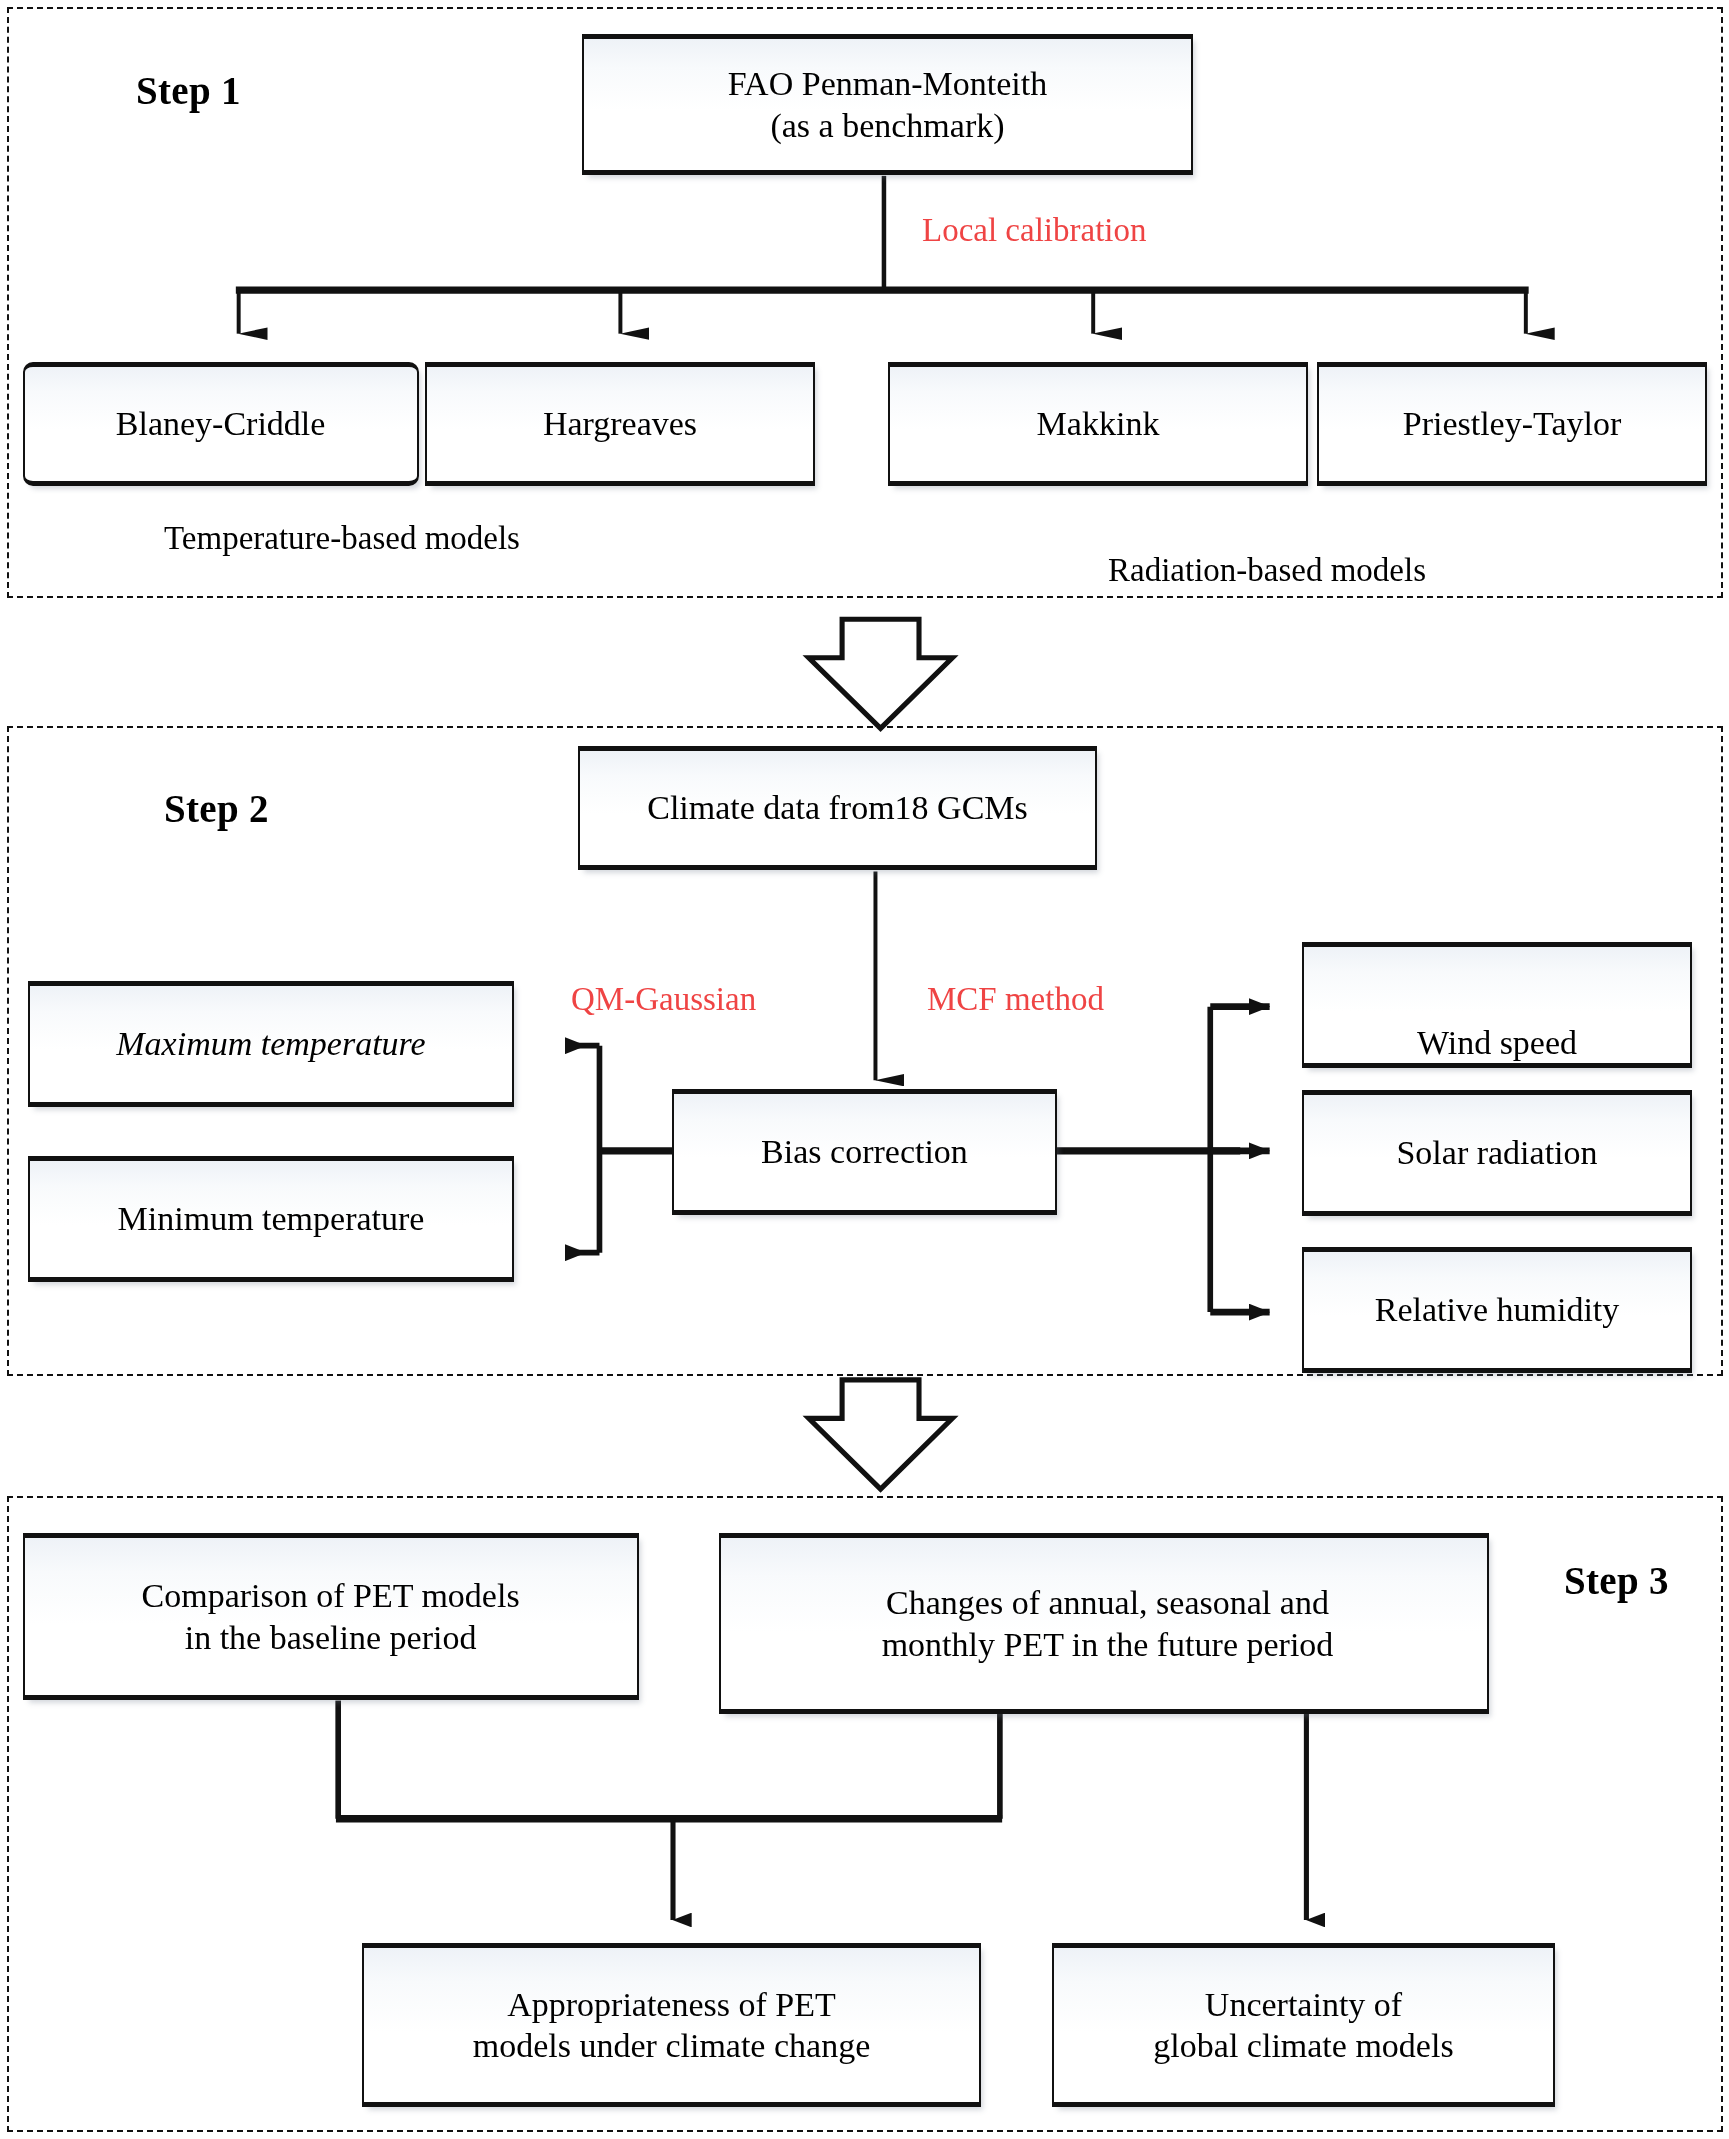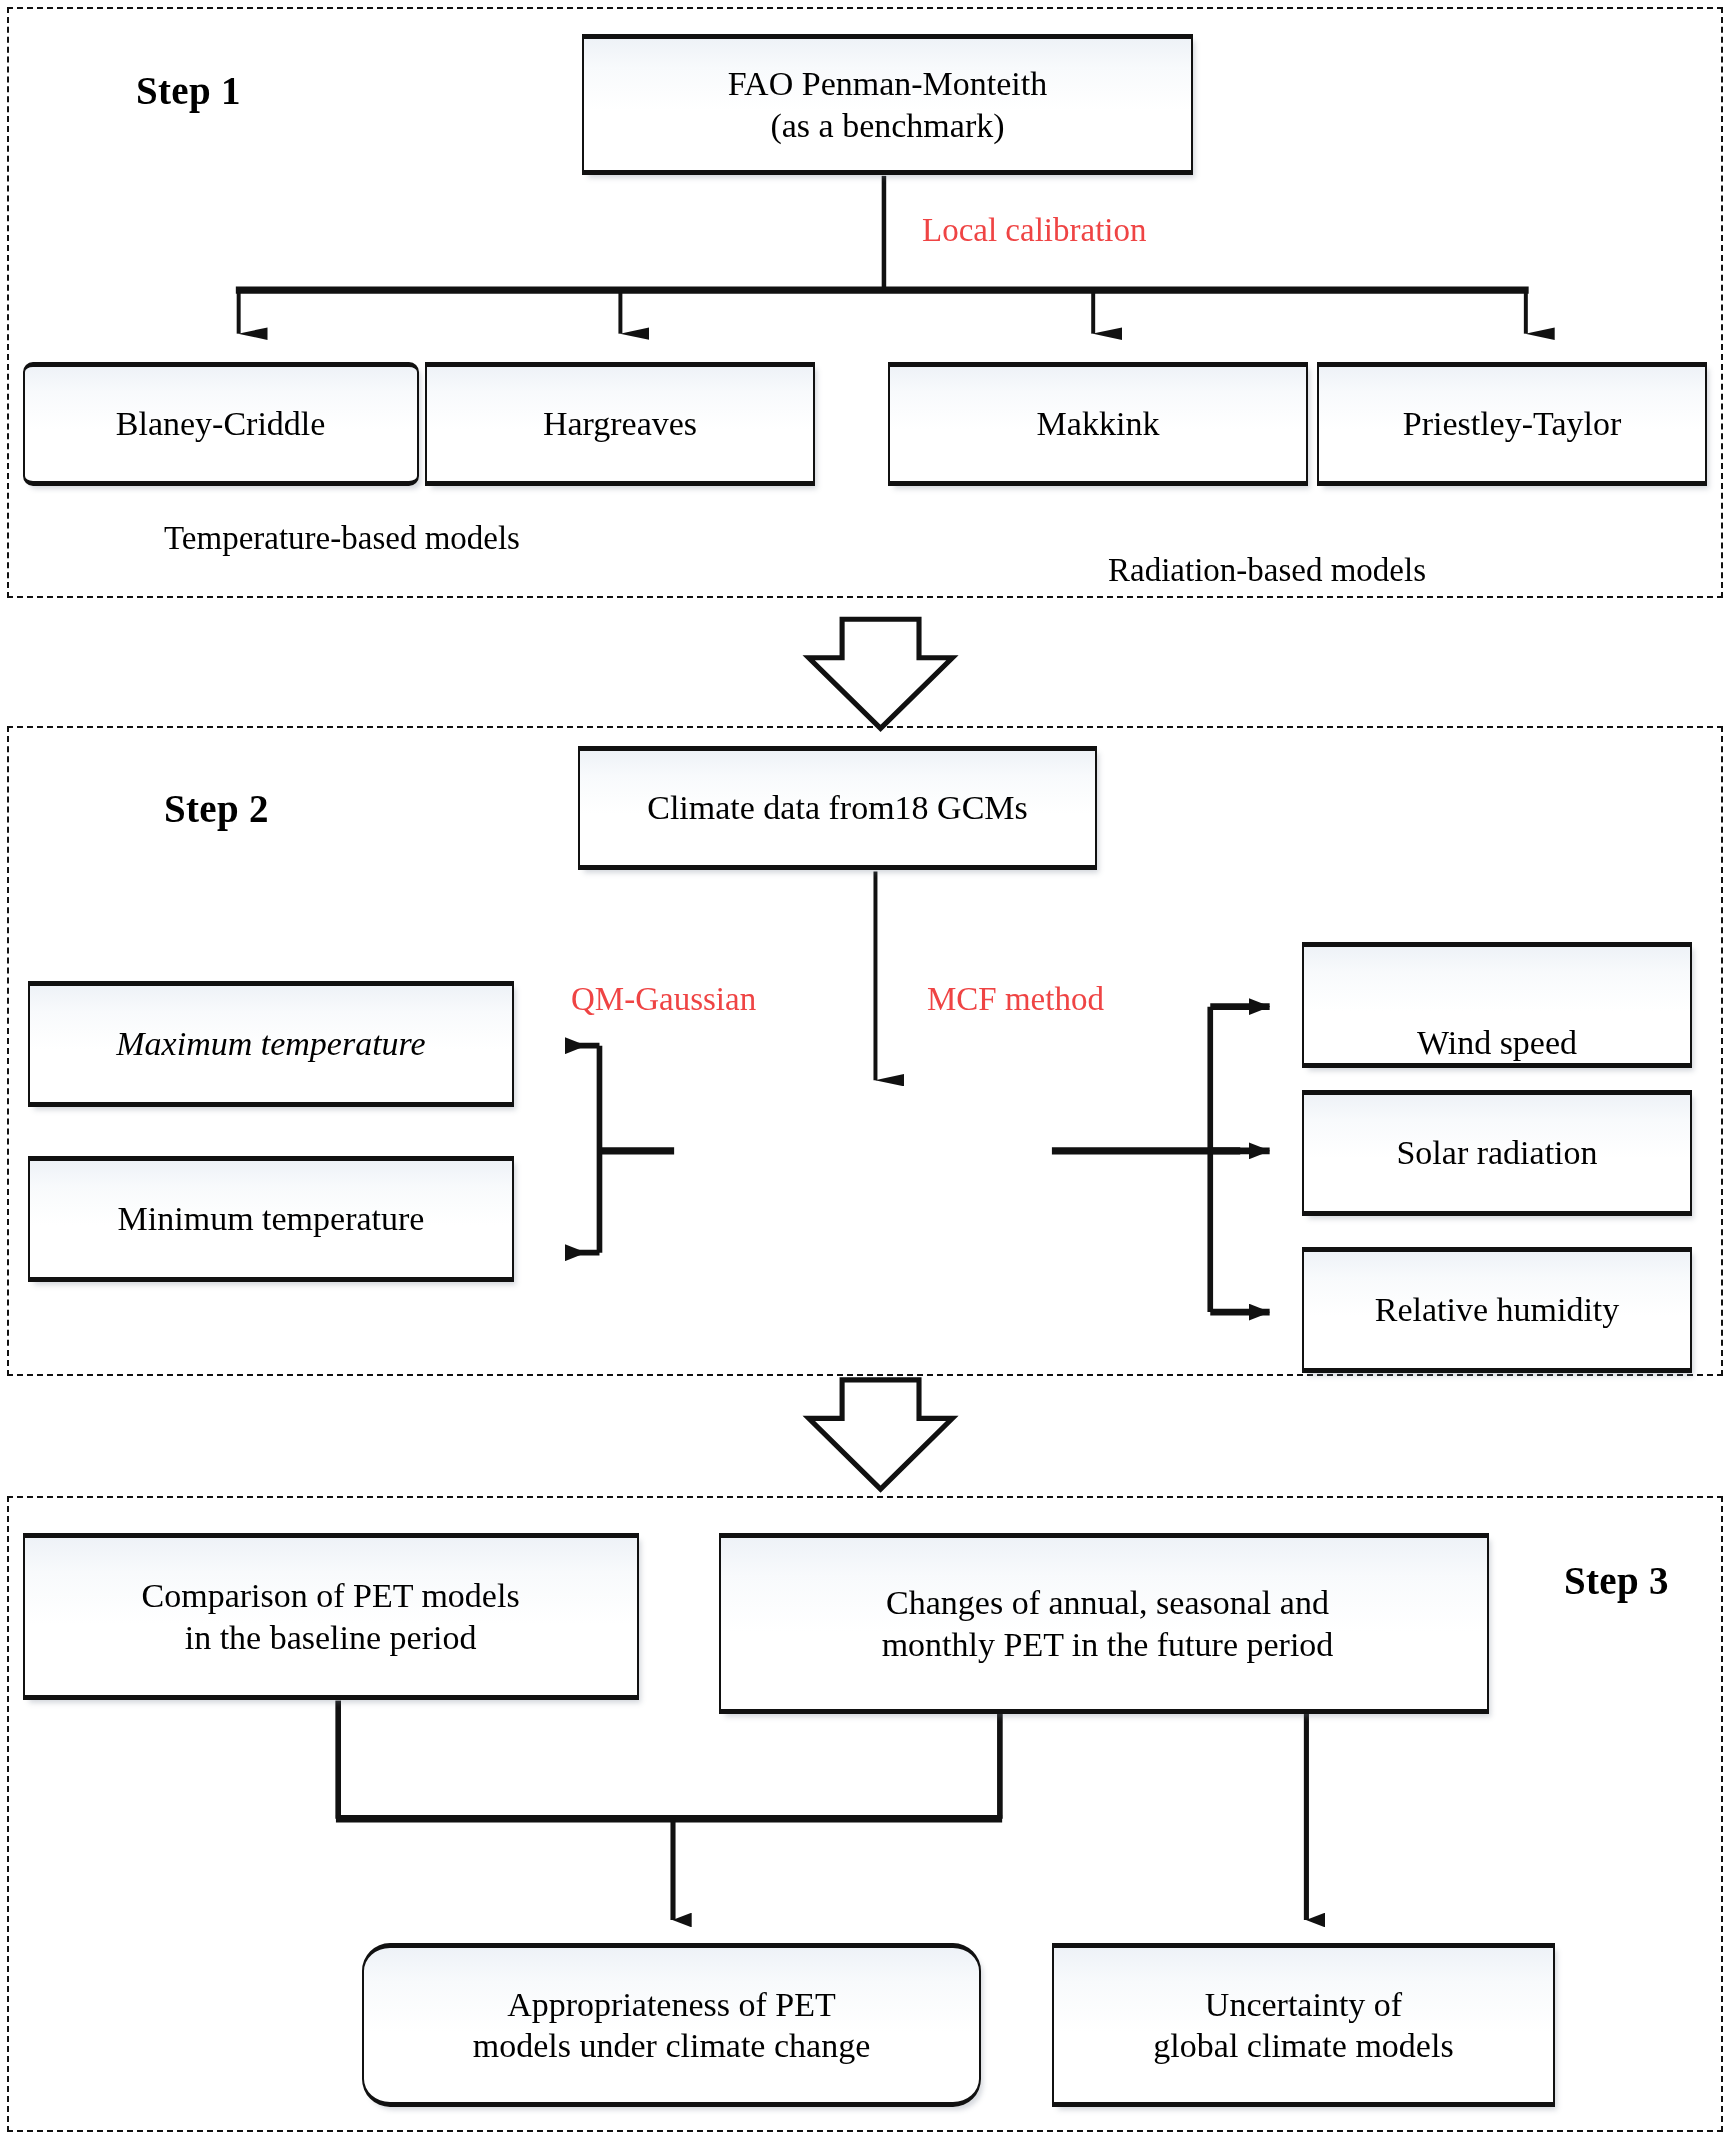--- a/index.html
+++ b/index.html
@@ -149,20 +149,23 @@
   <div class="edge-label" style="left:571px;top:981px;">QM-Gaussian</div>
   <div class="edge-label" style="left:927px;top:981px;">MCF method</div>
 
   <div class="node" style="left:28px;top:981px;width:486px;height:126px;font-style:italic;">
     <span>Maximum temperature</span>
   </div>
   <div class="node" style="left:28px;top:1156px;width:486px;height:126px;">
     <span>Minimum temperature</span>
   </div>
 
+  <div class="node" style="left:672px;top:1089px;width:385px;height:126px;">
+    <span>Bias correction</span>
+  </div>
 
   <div class="node" style="left:1302px;top:942px;width:390px;height:126px;align-items:flex-end;">
     <span>Wind speed</span>
   </div>
   <div class="node" style="left:1302px;top:1090px;width:390px;height:126px;">
     <span>Solar radiation</span>
   </div>
   <div class="node" style="left:1302px;top:1247px;width:390px;height:126px;">
     <span>Relative humidity</span>
   </div>
@@ -174,21 +177,21 @@
   <div class="node" style="left:22.6px;top:1533px;width:616px;height:167px;flex-direction:column;">
     <span>Comparison of PET models</span>
     <span>in the baseline period</span>
   </div>
 
   <div class="node" style="left:719px;top:1533px;width:770px;height:181px;flex-direction:column;padding-left:15px;">
     <span>Changes of annual, seasonal and</span>
     <span>monthly PET in the future period</span>
   </div>
 
-  <div class="node" style="left:362px;top:1943px;width:619px;height:164px;flex-direction:column;border-radius:28px;">
+  <div class="node" style="left:362px;top:1943px;width:619px;height:164px;flex-direction:column;">
     <span>Appropriateness of PET</span>
     <span>models under climate change</span>
   </div>
 
   <div class="node" style="left:1052px;top:1943px;width:503px;height:164px;flex-direction:column;">
     <span>Uncertainty of</span>
     <span>global climate models</span>
   </div>
 
 </div>

